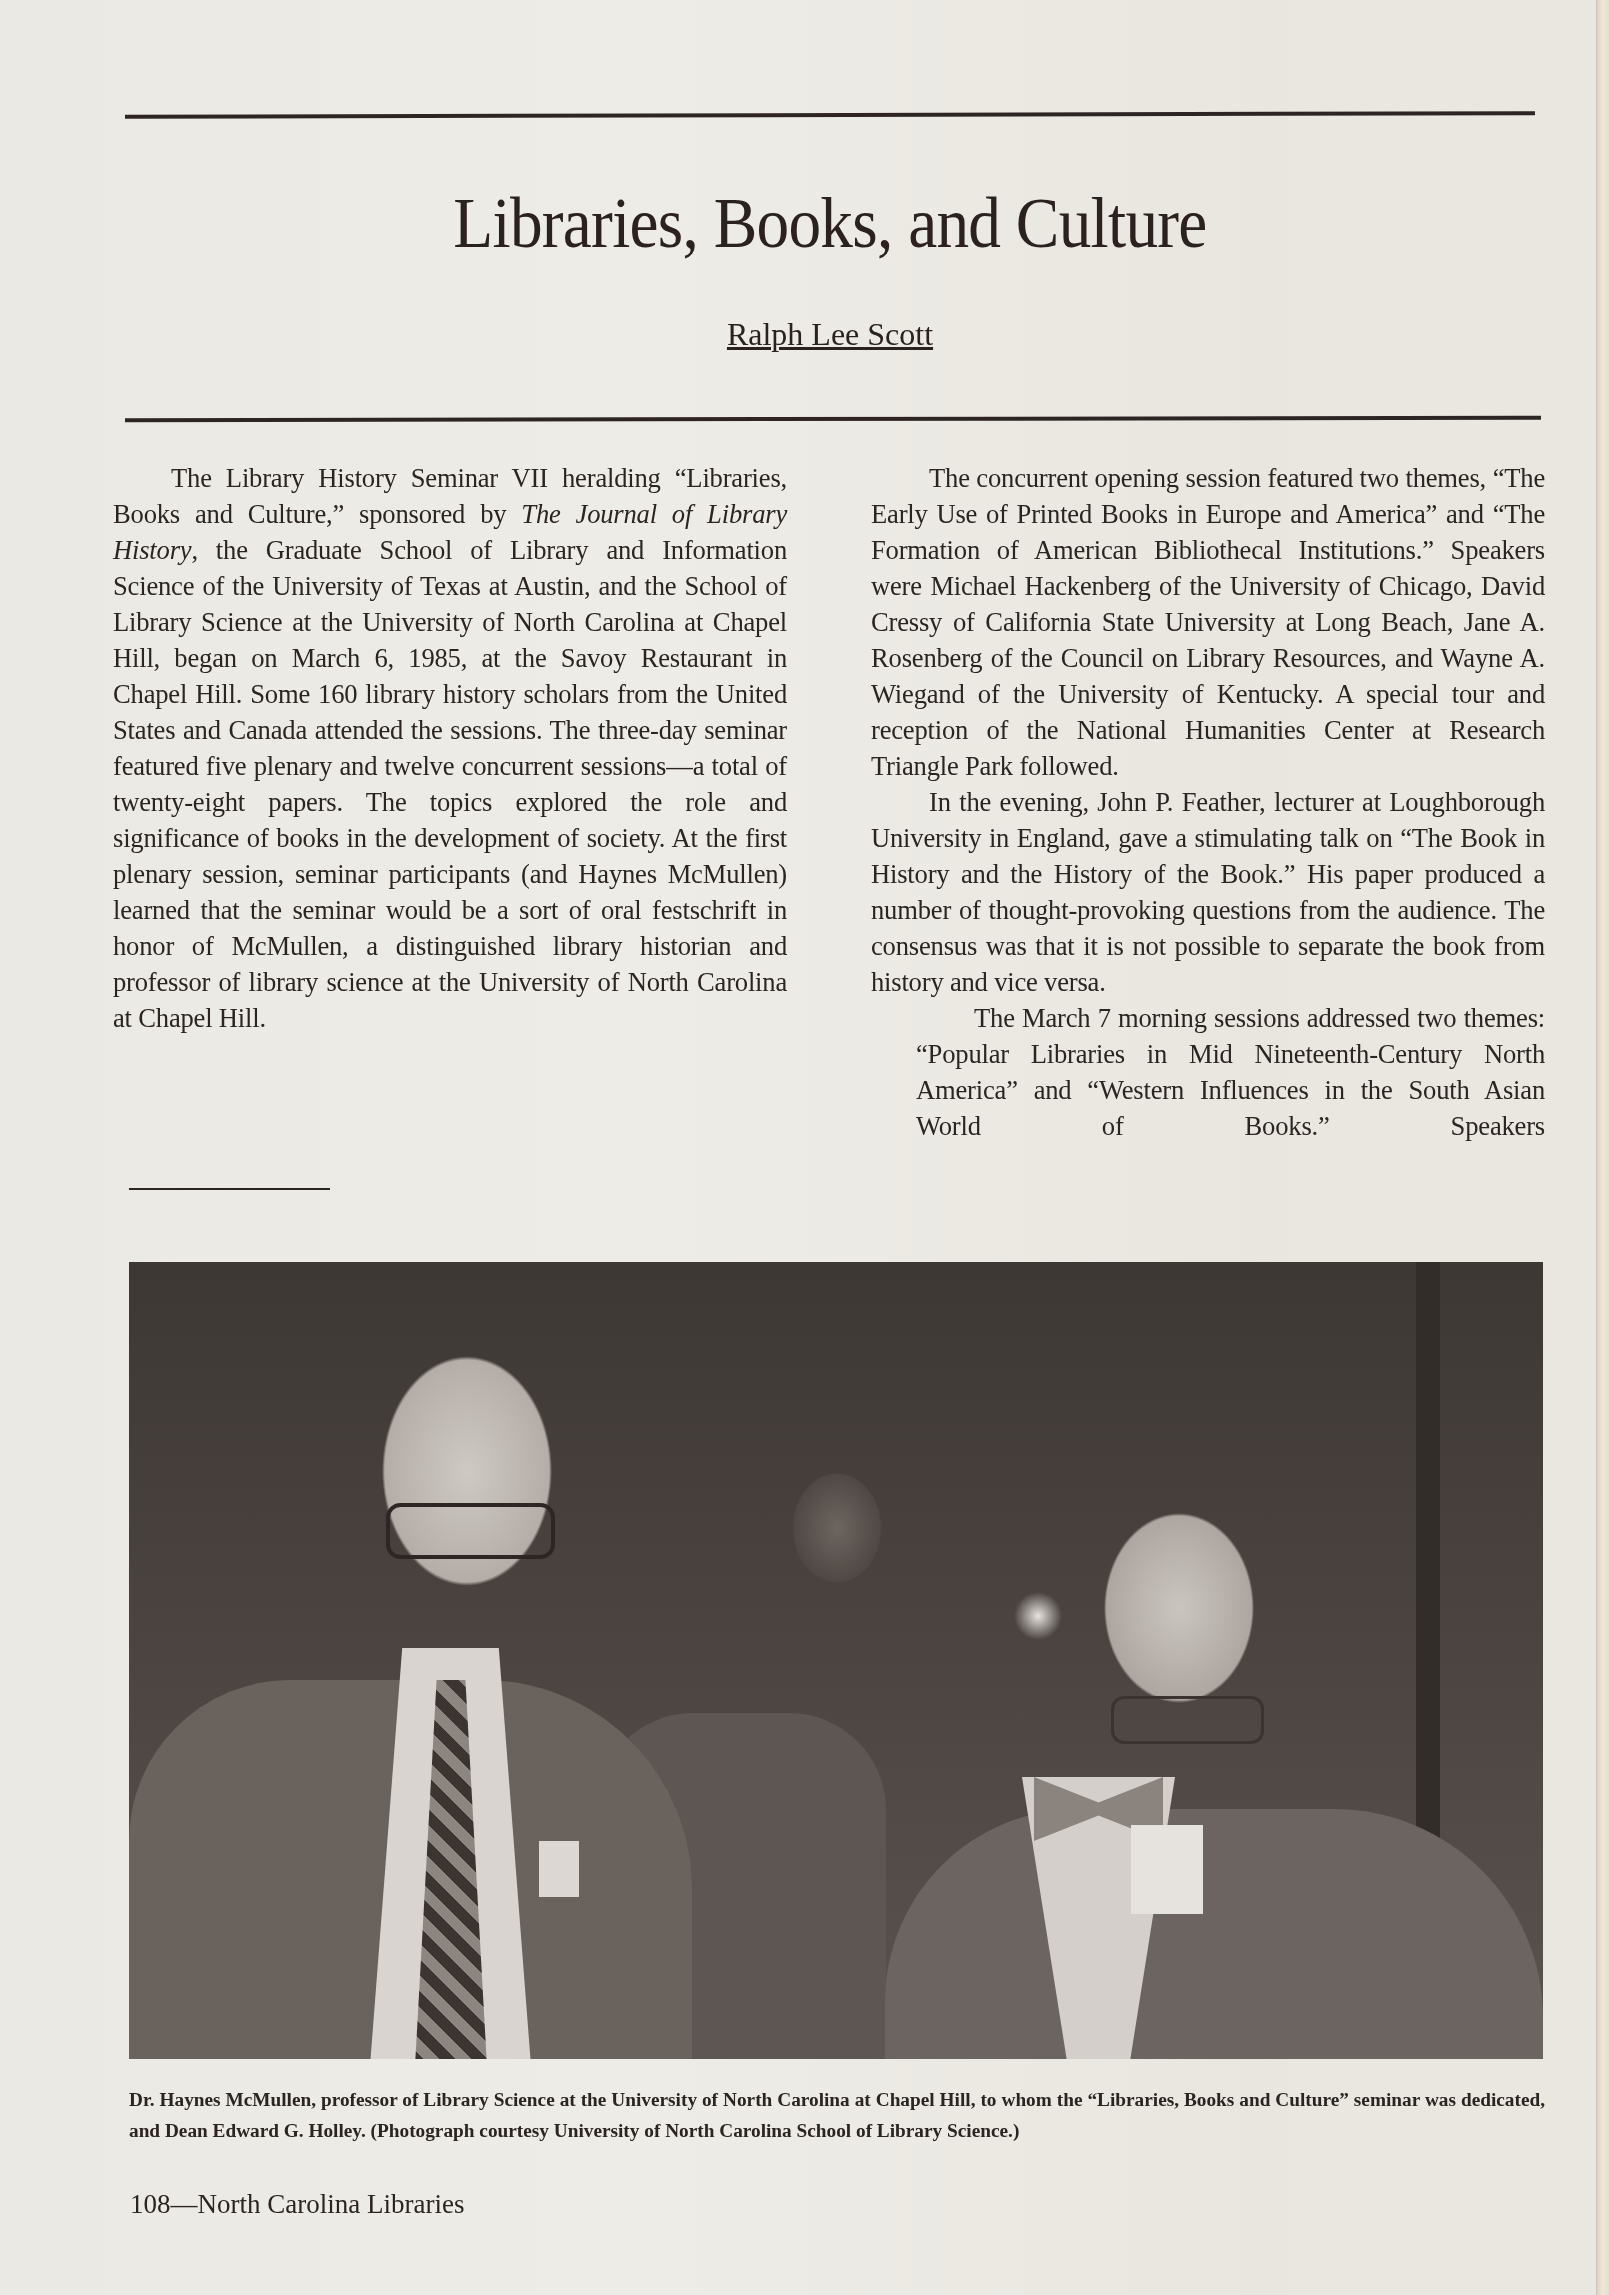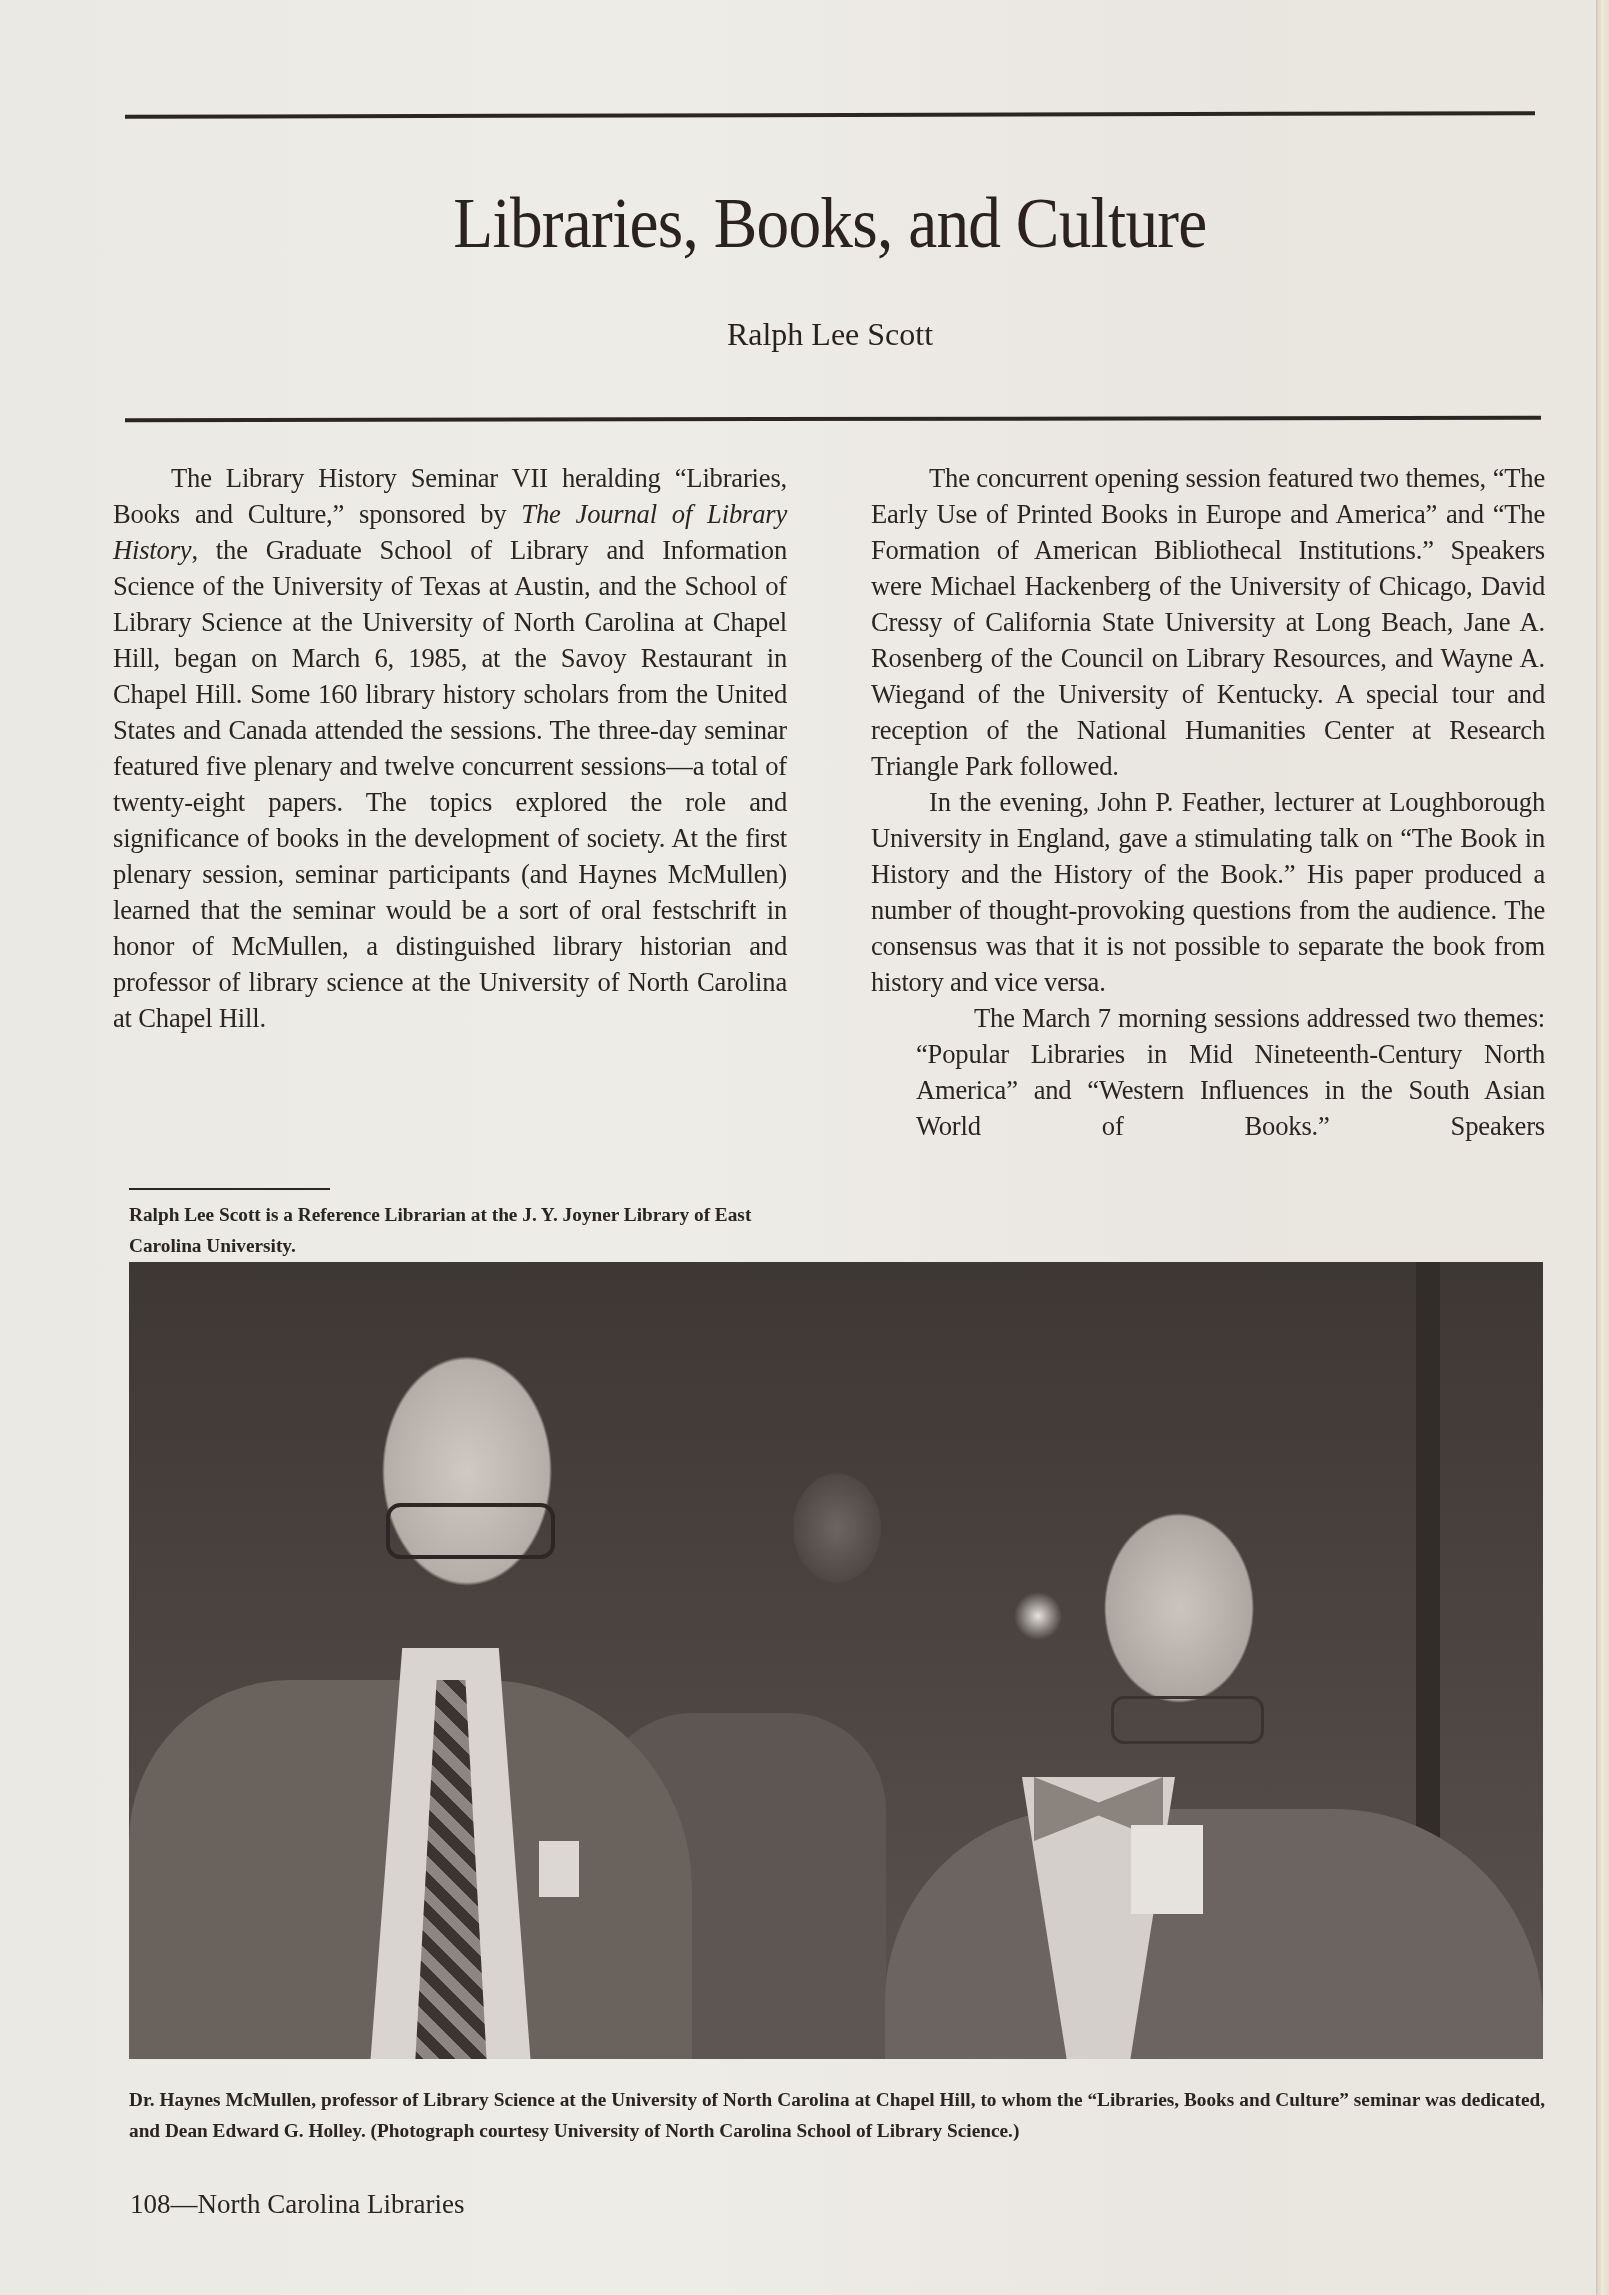--- a/index.html
+++ b/index.html
@@ -24,21 +24,21 @@
   }
   .title {
     position: absolute; left: 125px; top: 183px; width: 1410px; text-align: center;
     font-family: "Liberation Serif", "DejaVu Serif", serif;
     font-size: 71px; line-height: 80px; letter-spacing: -0.8px; color: #2b2220;
     transform: scaleX(0.92);
   }
   .byline {
     position: absolute; left: 125px; top: 315px; width: 1410px; text-align: center;
     font-family: "Liberation Serif", "DejaVu Serif", serif;
-    font-size: 32px; line-height: 39px; color: #2b2220;
+    font-size: 32px; line-height: 39px; color: #2b2220; text-decoration: underline;
   }
   .rule-mid {
     position: absolute; left: 125px; top: 417px; width: 1416px; height: 4px;
     background: #2d2523; transform: rotate(-0.1deg);
   }
   .col {
     position: absolute; top: 460px; width: 674px;
     font-family: "Liberation Serif", "DejaVu Serif", serif;
     font-size: 26.6px; line-height: 36px; text-align: justify;
     letter-spacing: -0.2px; color: #2b2422;
@@ -98,21 +98,20 @@
   <div class="rule-top"></div>
   <h1 class="title" style="margin:0;font-weight:normal;">Libraries, Books, and Culture</h1>
   <div class="byline">Ralph Lee Scott</div>
   <div class="rule-mid"></div>
 
   <div class="col col-left">
     <p><span>The Library History Seminar VII heralding “Libraries, Books and Culture,” sponsored by </span><em>The Journal of Library History</em><span>, the Graduate School of Library and Information Science of the University of Texas at Austin, and the School of Library Science at the University of North Carolina at Chapel Hill, began on March 6, 1985, at the Savoy Restaurant in Chapel Hill. Some 160 library history scholars from the United States and Canada attended the sessions. The three-day seminar featured five plenary and twelve concurrent sessions—a total of twenty-eight papers. The topics explored the role and significance of books in the development of society. At the first plenary session, seminar participants (and Haynes McMullen) learned that the seminar would be a sort of oral festschrift in honor of McMullen, a distinguished library historian and professor of library science at the University of North Carolina at Chapel Hill.</span></p>
   </div>
 
   <div class="footnote-rule"></div>
-  <div class="footnote">Ralph Lee Scott is a Reference Librarian at the J. Y. Joyner Library of East Carolina University.</div>
 
   <div class="col col-right">
     <p>The concurrent opening session featured two themes, “The Early Use of Printed Books in Europe and America” and “The Formation of American Bibliothecal Institutions.” Speakers were Michael Hackenberg of the University of Chicago, David Cressy of California State University at Long Beach, Jane A. Rosenberg of the Council on Library Resources, and Wayne A. Wiegand of the University of Kentucky. A special tour and reception of the National Humanities Center at Research Triangle Park followed.</p>
     <p>In the evening, John P. Feather, lecturer at Loughborough University in England, gave a stimulating talk on “The Book in History and the History of the Book.” His paper produced a number of thought-provoking questions from the audience. The consensus was that it is not possible to separate the book from history and vice versa.</p>
     <p style="text-align-last: justify; margin-left: 45px;">The March 7 morning sessions addressed two themes: “Popular Libraries in Mid Nineteenth-Century North America” and “Western Influences in the South Asian World of Books.” Speakers</p>
   </div>
 
   <div class="photo" aria-label="Black-and-white photograph of two men in suits; left man in large glasses and patterned tie, right man in glasses and bow tie with name badge; a third man in background">
     <div class="figure doorframe"></div>
     <div class="figure suit-mid"></div>

